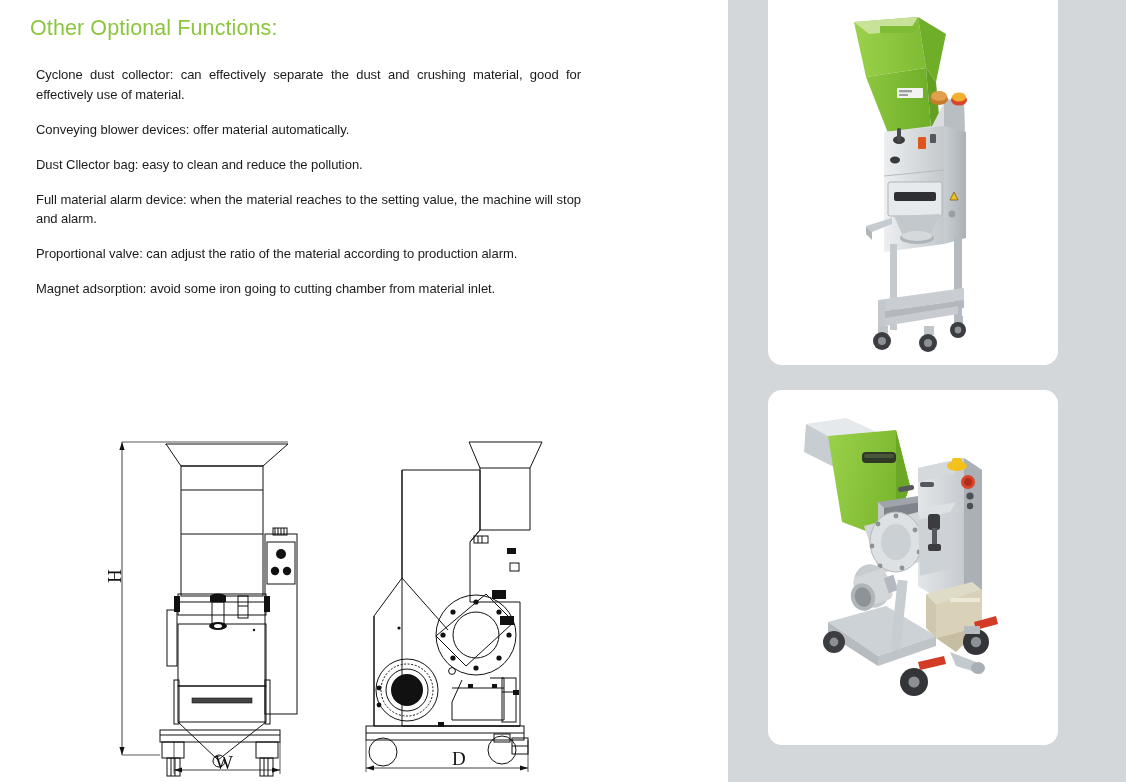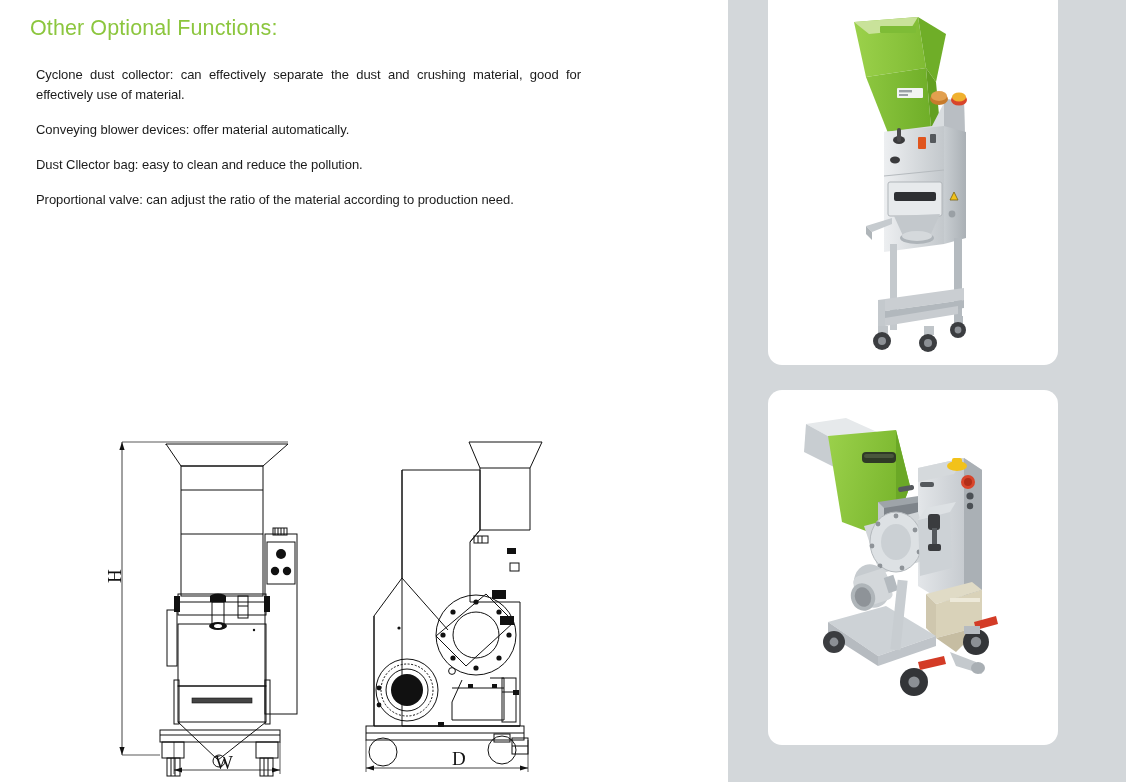--- a/index.html
+++ b/index.html
@@ -115,21 +115,23 @@
 <body>
 
 <div id="content-column">
 
   <h1 id="page-title">Other Optional Functions:</h1>
 
   <div id="features-list">
     <p class="feature-item">Cyclone dust collector: can effectively separate the dust and crushing material, good for effectively use of material.</p>
     <p class="feature-item">Conveying blower devices: offer material automatically.</p>
     <p class="feature-item">Dust Cllector bag: easy to clean and reduce the pollution.</p>
-    <p class="feature-item">Proportional valve: can adjust the ratio of the material according to production need.</p>
+    <p class="feature-item">Full material alarm device: when the material reaches to the setting value, the machine will stop and alarm.</p>
+    <p class="feature-item">Proportional valve: can adjust the ratio of the material according to production alarm.</p>
+    <p class="feature-item">Magnet adsorption: avoid some iron going to cutting chamber from material inlet.</p>
   </div>
 
   <div id="drawings">
 
     <div class="drawing-figure" id="front-view-figure">
       <svg width="225" height="352" viewBox="0 0 225 352">
         <g fill="none" stroke="#111" stroke-width="1" stroke-linejoin="miter">
 
           <line x1="34" y1="12" x2="200" y2="12" stroke-width="0.7"></line>
           <line x1="34" y1="325" x2="72" y2="325" stroke-width="0.7"></line>

